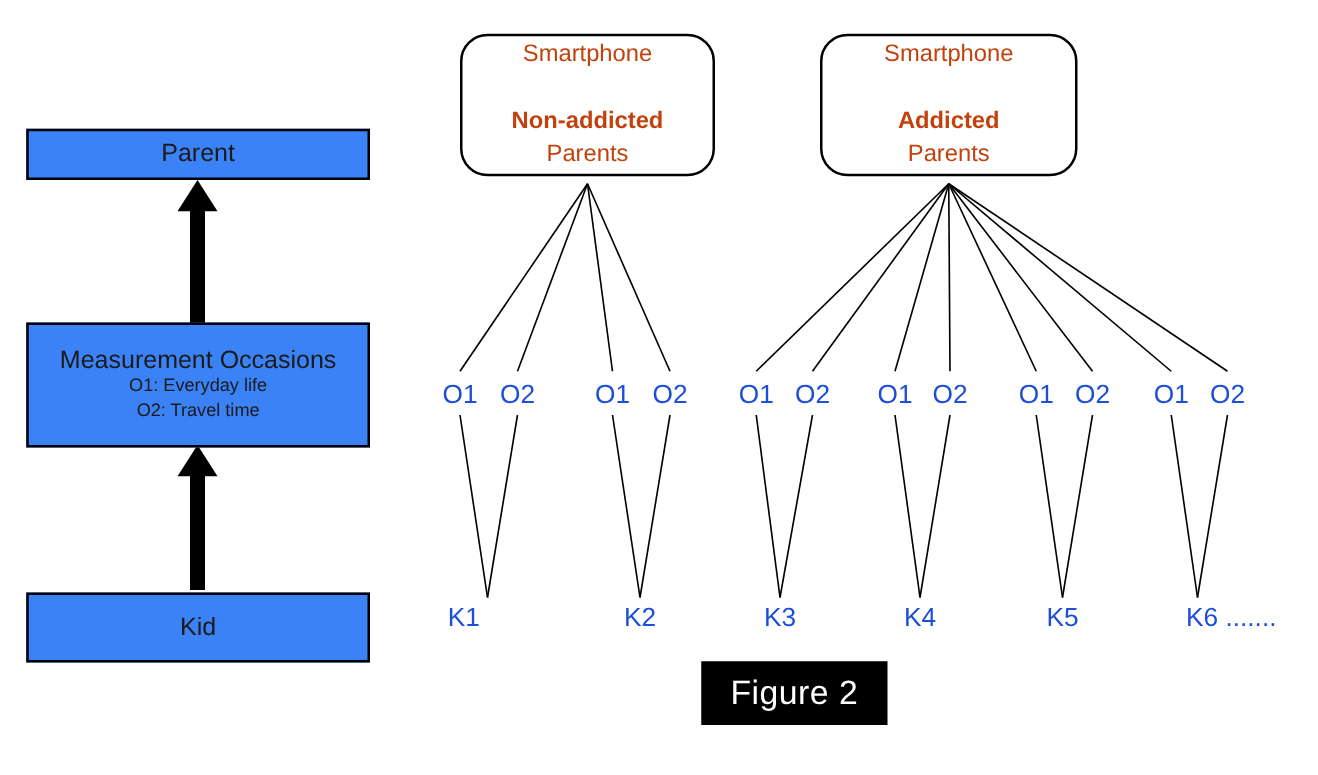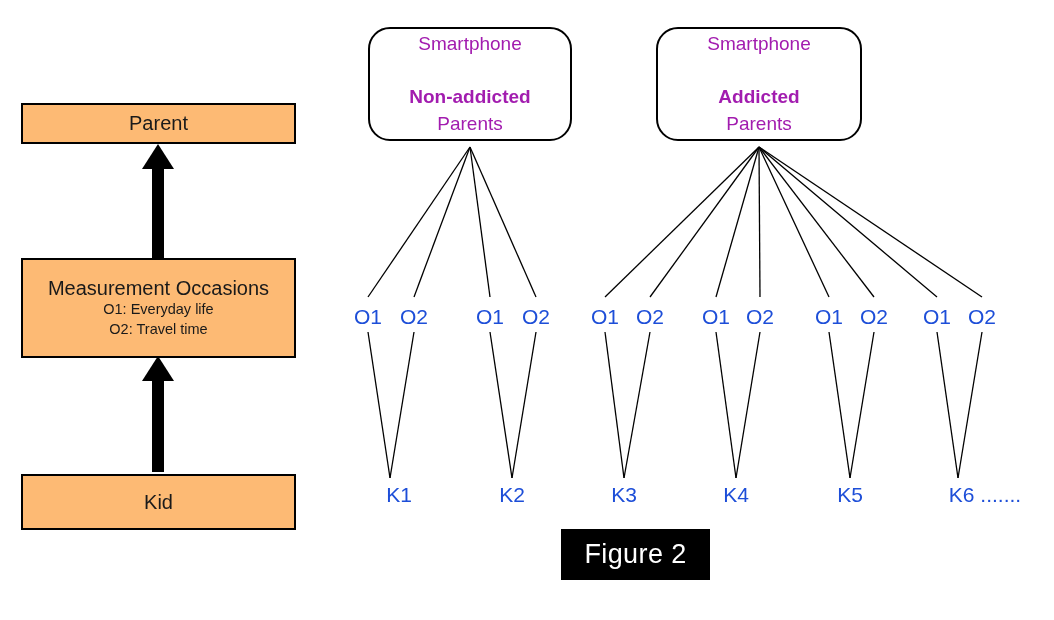--- a/index.html
+++ b/index.html
@@ -25,21 +25,21 @@
     width: 1054px;
     height: 620px;
     pointer-events: none;
   }
 
   
   .box {
     position: absolute;
     box-sizing: border-box;
     border: 2px solid #000000;
-    background: #fdba74;
+    background: #3b82f6;
     display: flex;
     flex-direction: column;
     align-items: center;
     justify-content: center;
     text-align: center;
   }
   .box-title {
     font-size: 20px;
     line-height: 1.15;
     color: #1a1a1a;
@@ -63,21 +63,21 @@
     display: flex;
     flex-direction: column;
     align-items: center;
     justify-content: center;
     text-align: center;
     padding: 4px 10px;
   }
   .group-line {
     font-size: 19px;
     line-height: 1.45;
-    color: #a21caf;
+    color: #c2410c;
     white-space: nowrap;
   }
   .group-line.bold { font-weight: bold; margin-top: 25px; }
   #group-nonaddicted { left: 368px; top: 27px; width: 204px; height: 114px; }
   #group-addicted    { left: 656px; top: 27px; width: 206px; height: 114px; }
 
   
   .node-label {
     position: absolute;
     font-size: 21px;
@@ -194,21 +194,21 @@
   <div class="node-label o-label" style="left:536px; top:316px;">O2</div>
   <div class="node-label o-label" style="left:605px; top:316px;">O1</div>
   <div class="node-label o-label" style="left:650px; top:316px;">O2</div>
   <div class="node-label o-label" style="left:716px; top:316px;">O1</div>
   <div class="node-label o-label" style="left:760px; top:316px;">O2</div>
   <div class="node-label o-label" style="left:829px; top:316px;">O1</div>
   <div class="node-label o-label" style="left:874px; top:316px;">O2</div>
   <div class="node-label o-label" style="left:937px; top:316px;">O1</div>
   <div class="node-label o-label" style="left:982px; top:316px;">O2</div>
 
-  <div class="node-label k-label" style="left:399px; top:494px;">K1</div>
+  <div class="node-label k-label" style="left:371px; top:494px;">K1</div>
   <div class="node-label k-label" style="left:512px; top:494px;">K2</div>
   <div class="node-label k-label" style="left:624px; top:494px;">K3</div>
   <div class="node-label k-label" style="left:736px; top:494px;">K4</div>
   <div class="node-label k-label" style="left:850px; top:494px;">K5</div>
   <div class="node-label k-label" style="left:985px; top:494px;text-align:right;">K6 .......</div>
 
   <div id="figure-caption">Figure 2</div>
 
 </div>
 

